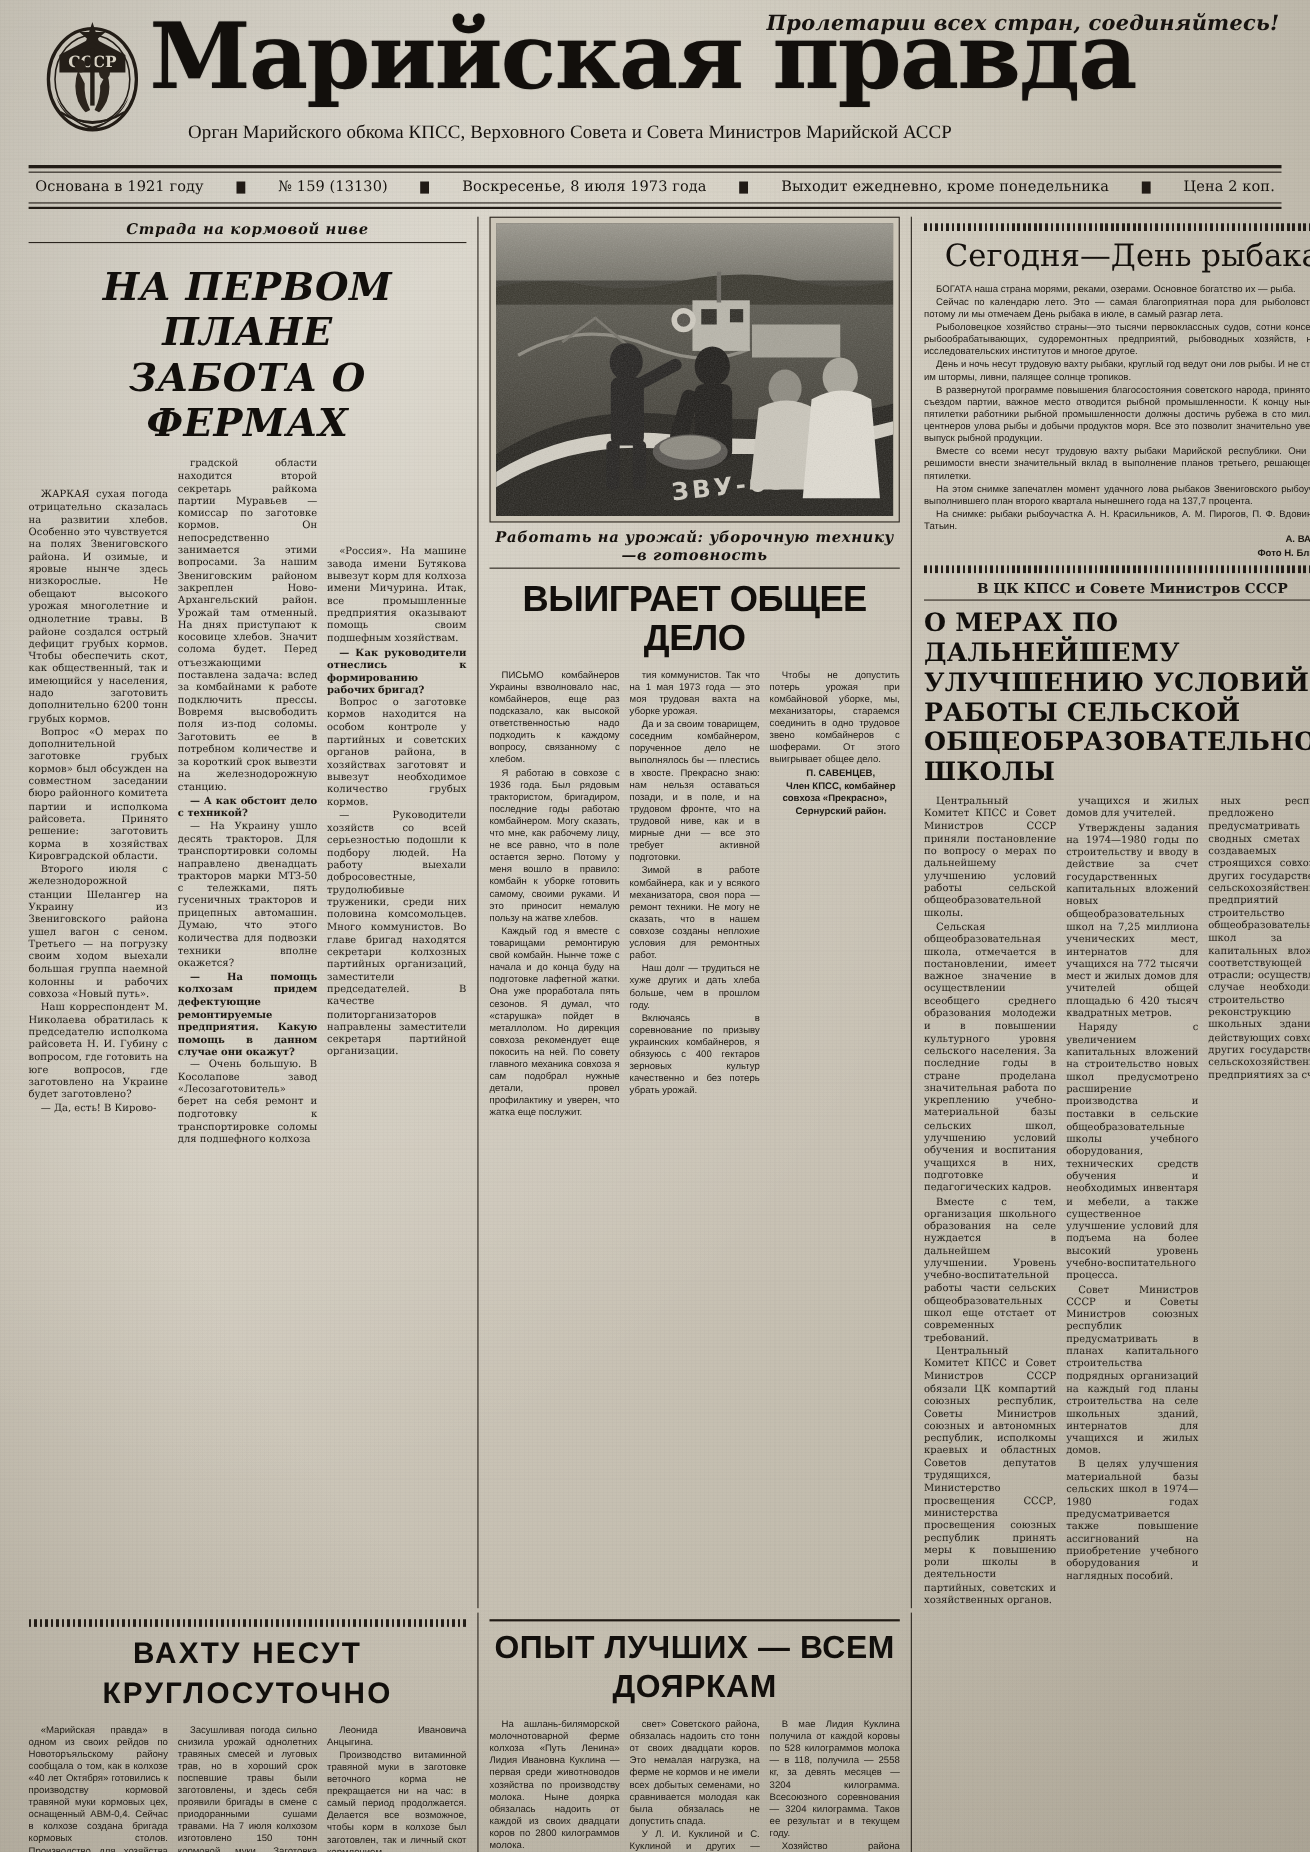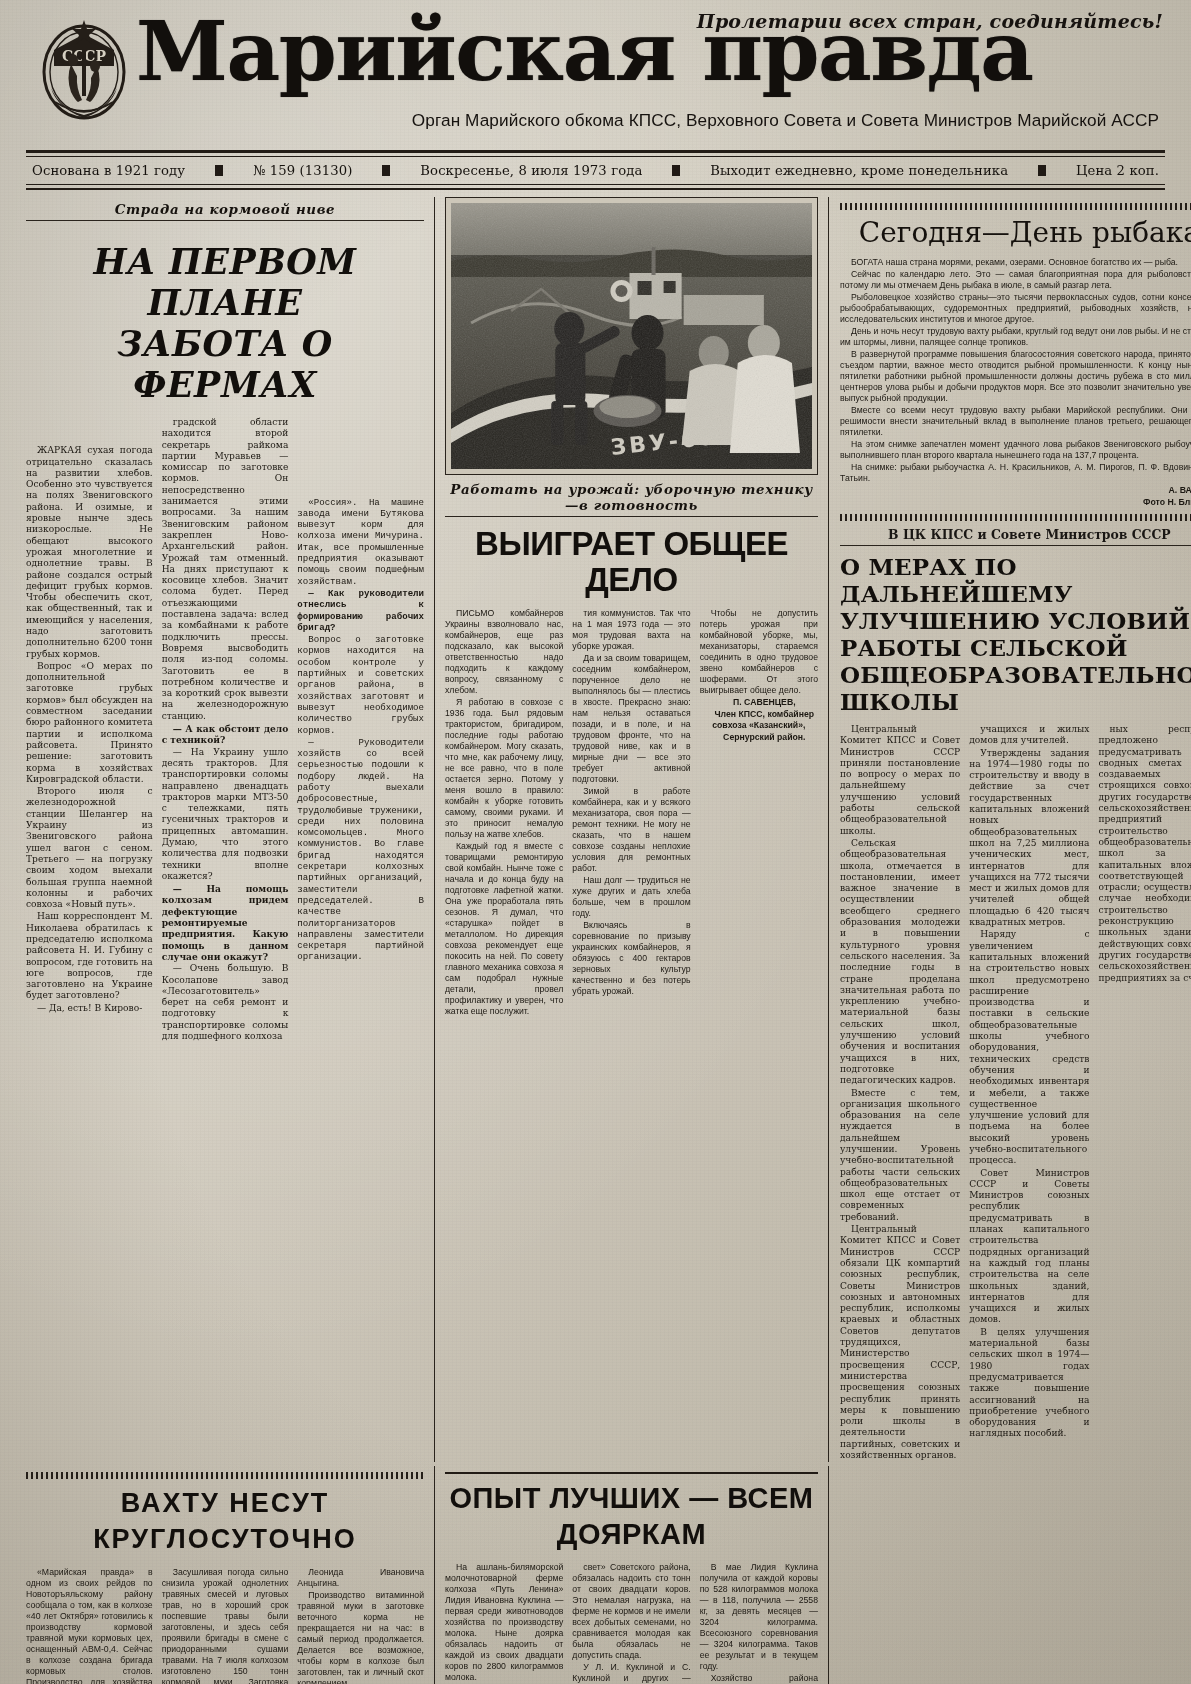--- a/index.html
+++ b/index.html
@@ -52,23 +52,23 @@
     position:absolute;left:110px;top:6px;
     font-family:"DejaVu Serif", serif;
     font-weight:bold;
     font-size:83px;line-height:90px;
     letter-spacing:-1.5px;
     color:#120f0c;
     text-shadow:0 0 1px rgba(0,0,0,.5);
   }
   .subtitle{
     position:absolute;left:145px;top:110px;right:6px;
-    font-family:Liberation Sans, sans-serif;
+    font-family:Liberation Serif, serif;
     font-size:17.2px;letter-spacing:.1px;
-    color:#16120f;text-align:right;
+    color:#16120f;text-align:left;
   }
 
   .rule-double{
     border-top:3px solid #221c16;
     border-bottom:1.6px solid #221c16;
     height:3px;margin:2px 0 0 0;
   }
   
   .dateline{
     display:flex;align-items:center;justify-content:space-between;
@@ -231,21 +231,21 @@
           <p>Наш корреспондент М. Николаева обратилась к председателю исполкома райсовета Н. И. Губину с вопросом, где готовить на юге вопросов, где заготовлено на Украине будет заготовлено?</p>
           <p>— Да, есть! В Кирово-</p>
         </div>
         <div class="bt" style="flex:1;">
           <p>градской области находится второй секретарь райкома партии Муравьев — комиссар по заготовке кормов. Он непосредственно занимается этими вопросами. За нашим Звениговским районом закреплен Ново-Архангельский район. Урожай там отменный. На днях приступают к косовице хлебов. Значит солома будет. Перед отъезжающими поставлена задача: вслед за комбайнами к работе подключить прессы. Вовремя высвободить поля из-под соломы. Заготовить ее в потребном количестве и за короткий срок вывезти на железнодорожную станцию.</p>
           <p class="lead">— А как обстоит дело с техникой?</p>
           <p>— На Украину ушло десять тракторов. Для транспортировки соломы направлено двенадцать тракторов марки МТЗ-50 с тележками, пять гусеничных тракторов и прицепных автомашин. Думаю, что этого количества для подвозки техники вполне окажется?</p>
           <p class="lead">— На помощь колхозам придем дефектующие ремонтируемые предприятия. Какую помощь в данном случае они окажут?</p>
           <p>— Очень большую. В Косолапове завод «Лесозаготовитель» берет на себя ремонт и подготовку к транспортировке соломы для подшефного колхоза</p>
         </div>
-        <div class="bt" style="flex:1;font-family:Liberation Mono, monospace;">
+        <div class="bt" style="flex:1;">
           <p>«Россия». На машине завода имени Бутякова вывезут корм для колхоза имени Мичурина. Итак, все промышленные предприятия оказывают помощь своим подшефным хозяйствам.</p>
           <p class="lead">— Как руководители отнеслись к формированию рабочих бригад?</p>
           <p>Вопрос о заготовке кормов находится на особом контроле у партийных и советских органов района, в хозяйствах заготовят и вывезут необходимое количество грубых кормов.</p>
           <p>— Руководители хозяйств со всей серьезностью подошли к подбору людей. На работу выехали добросовестные, трудолюбивые труженики, среди них половина комсомольцев. Много коммунистов. Во главе бригад находятся секретари колхозных партийных организаций, заместители председателей. В качестве политорганизаторов направлены заместители секретаря партийной организации.</p>
         </div>
       </div>
     </div>
 
     <div class="colB">
       <div class="photo-wrap">
@@ -321,21 +321,21 @@
         <div class="bt-sans" style="flex:1;">
           <p>тия коммунистов. Так что на 1 мая 1973 года — это моя трудовая вахта на уборке урожая.</p>
           <p>Да и за своим товарищем, соседним комбайнером, порученное дело не выполнялось бы — плестись в хвосте. Прекрасно знаю: нам нельзя оставаться позади, и в поле, и на трудовом фронте, что на трудовой ниве, как и в мирные дни — все это требует активной подготовки.</p>
           <p>Зимой в работе комбайнера, как и у всякого механизатора, своя пора — ремонт техники. Не могу не сказать, что в нашем совхозе созданы неплохие условия для ремонтных работ.</p>
           <p>Наш долг — трудиться не хуже других и дать хлеба больше, чем в прошлом году.</p>
           <p>Включаясь в соревнование по призыву украинских комбайнеров, я обязуюсь с 400 гектаров зерновых культур качественно и без потерь убрать урожай.</p>
         </div>
         <div class="bt-sans" style="flex:1;">
           <p>Чтобы не допустить потерь урожая при комбайновой уборке, мы, механизаторы, стараемся соединить в одно трудовое звено комбайнеров с шоферами. От этого выигрывает общее дело.</p>
           <p class="sign-c cap-sans-bold">П. САВЕНЦЕВ,</p>
-          <p class="sign-c cap-sans-bold">Член КПСС, комбайнер совхоза «Казанский»,</p>
+          <p class="sign-c cap-sans-bold">Член КПСС, комбайнер совхоза «Прекрасно»,</p>
           <p class="sign-c cap-sans-bold">Сернурский район.</p>
         </div>
       </div>
     </div>
 
     <div class="colC">
       <div class="dotrule"></div>
       <h3 class="hl-fish">Сегодня—День рыбака</h3>
       <div class="bt-sans">
         <p>БОГАТА наша страна морями, реками, озерами. Основное богатство их — рыба.</p>

